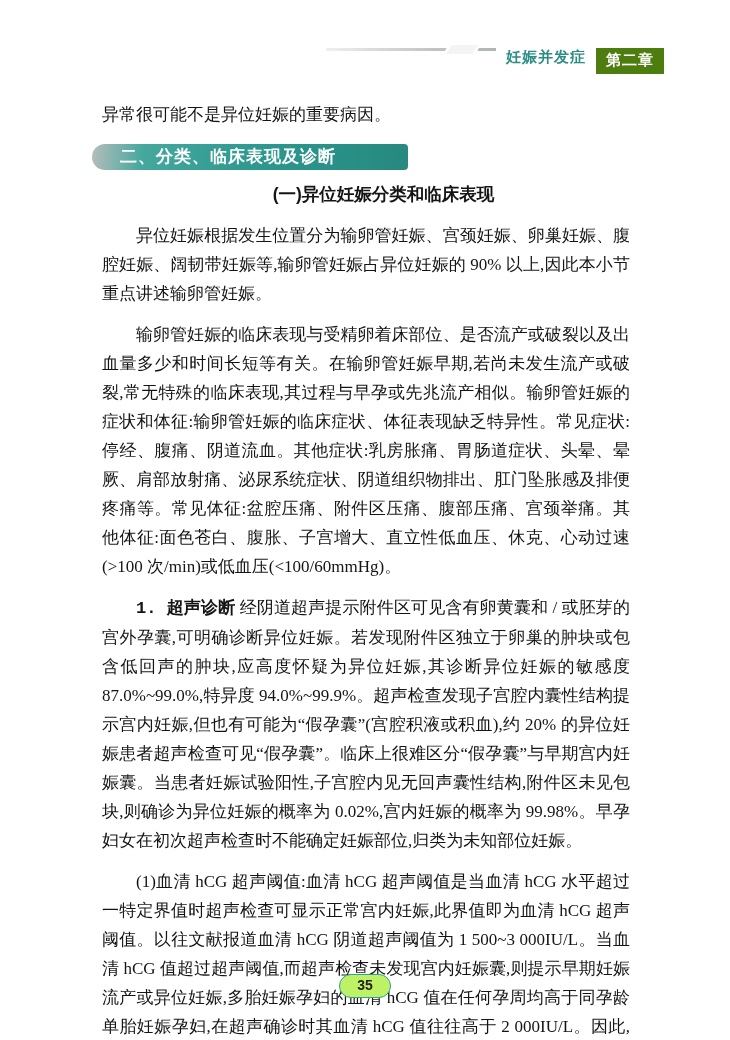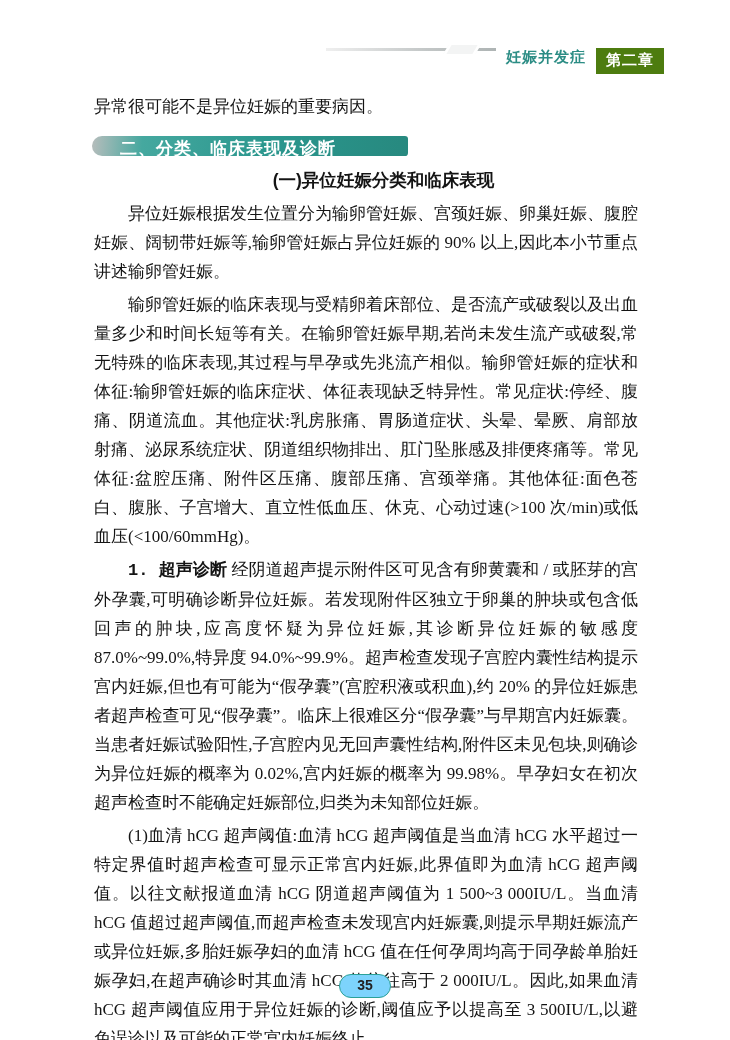--- a/index.html
+++ b/index.html
@@ -41,29 +41,29 @@
     background:#4d7c0f;
     padding:3px 10px 4px;
     letter-spacing:1px;white-space:nowrap;
   }
   
   .content{
     position:absolute;left:90px;top:88px;width:552px;
     font-size:17px;line-height:29px;
     text-align:justify;
   }
-  .para{margin:4px;}
+  .para{margin:12px;}
   .para.indent{text-indent:2em;}
   .runin{
     font-family:Liberation Mono, monospace;
     font-weight:bold;
   }
   .section-bar{
     margin:15px 0 10px 2px;
-    width:288px;height:20px;line-height:26px;
+    width:288px;height:26px;line-height:26px;
     padding-left:28px;
     color:#ffffff;
     font-family:"Liberation Sans","DejaVu Sans",sans-serif;
     font-weight:bold;font-size:17px;
     letter-spacing:1px;
     background:linear-gradient(95deg,#b7bdbc 0%,#45a89f 16%,#2b978e 55%,#27897f 100%);
     border-radius:13px 4px 4px 13px;
     text-align:left;text-indent:0;
   }
   .subheading{
@@ -76,21 +76,21 @@
   
   .page-number-badge{
     position:absolute;left:50%;bottom:42px;
     transform:translateX(-50%);
     min-width:26px;
     padding:0 12px;
     height:22px;line-height:21px;
     text-align:center;
     border:1.5px solid #2ba198;
     border-radius:12px;
-    background:#7dd3fc;
+    background:#bef264;
     font-family:"Liberation Sans","DejaVu Sans",sans-serif;
     font-weight:bold;font-size:14px;color:#222;
   }
 </style>
 </head>
 <body>
 
 <div class="page">
 
   <div class="header">

